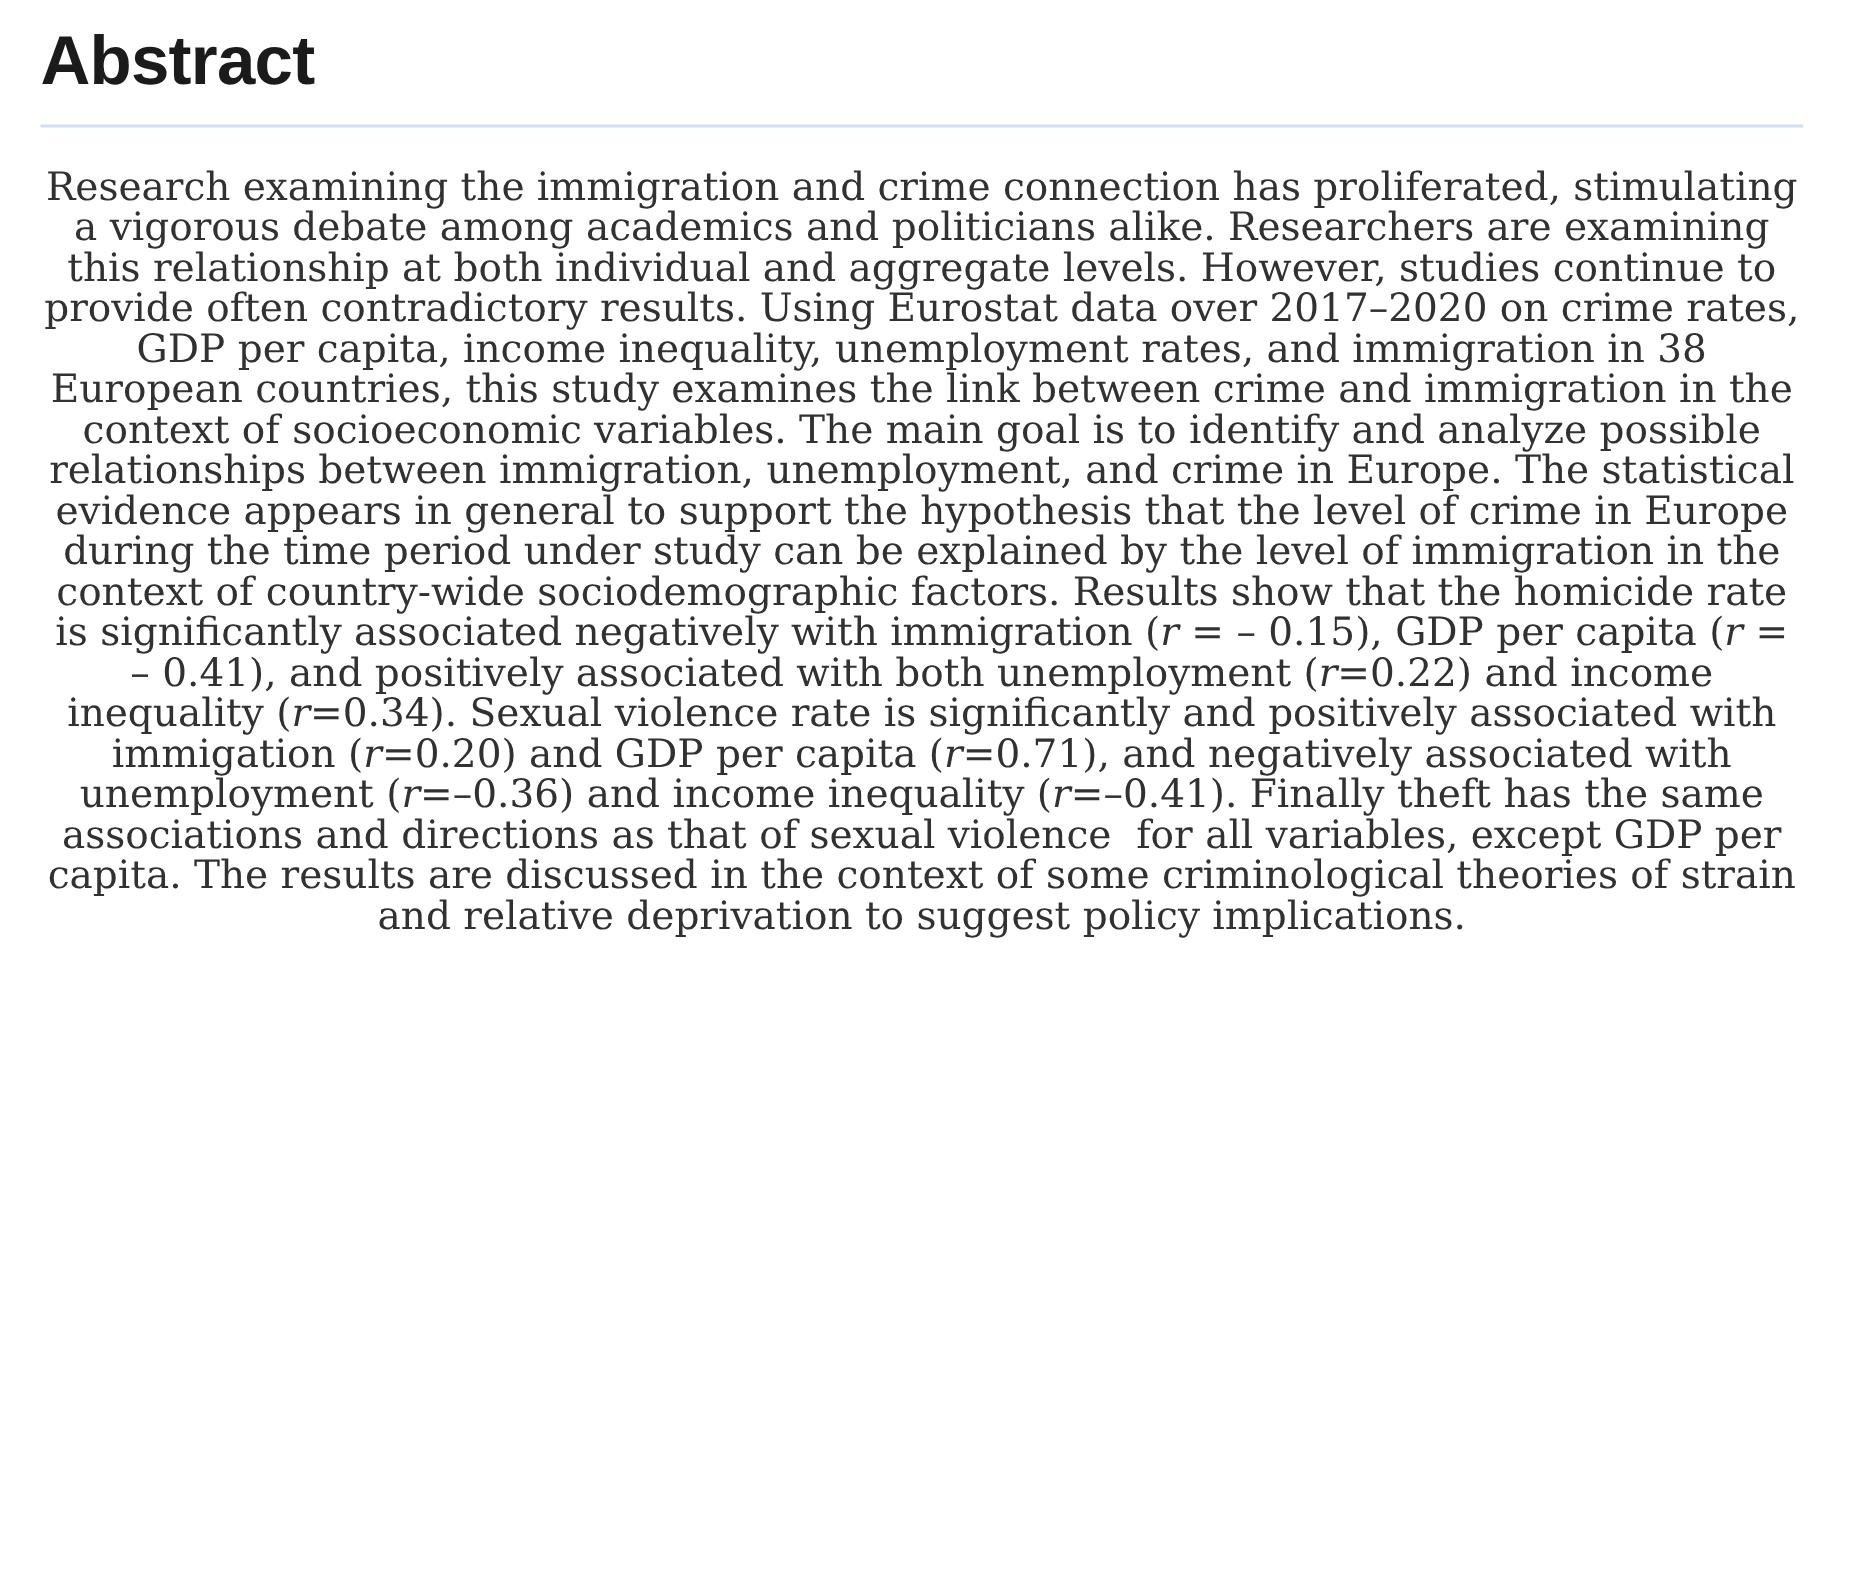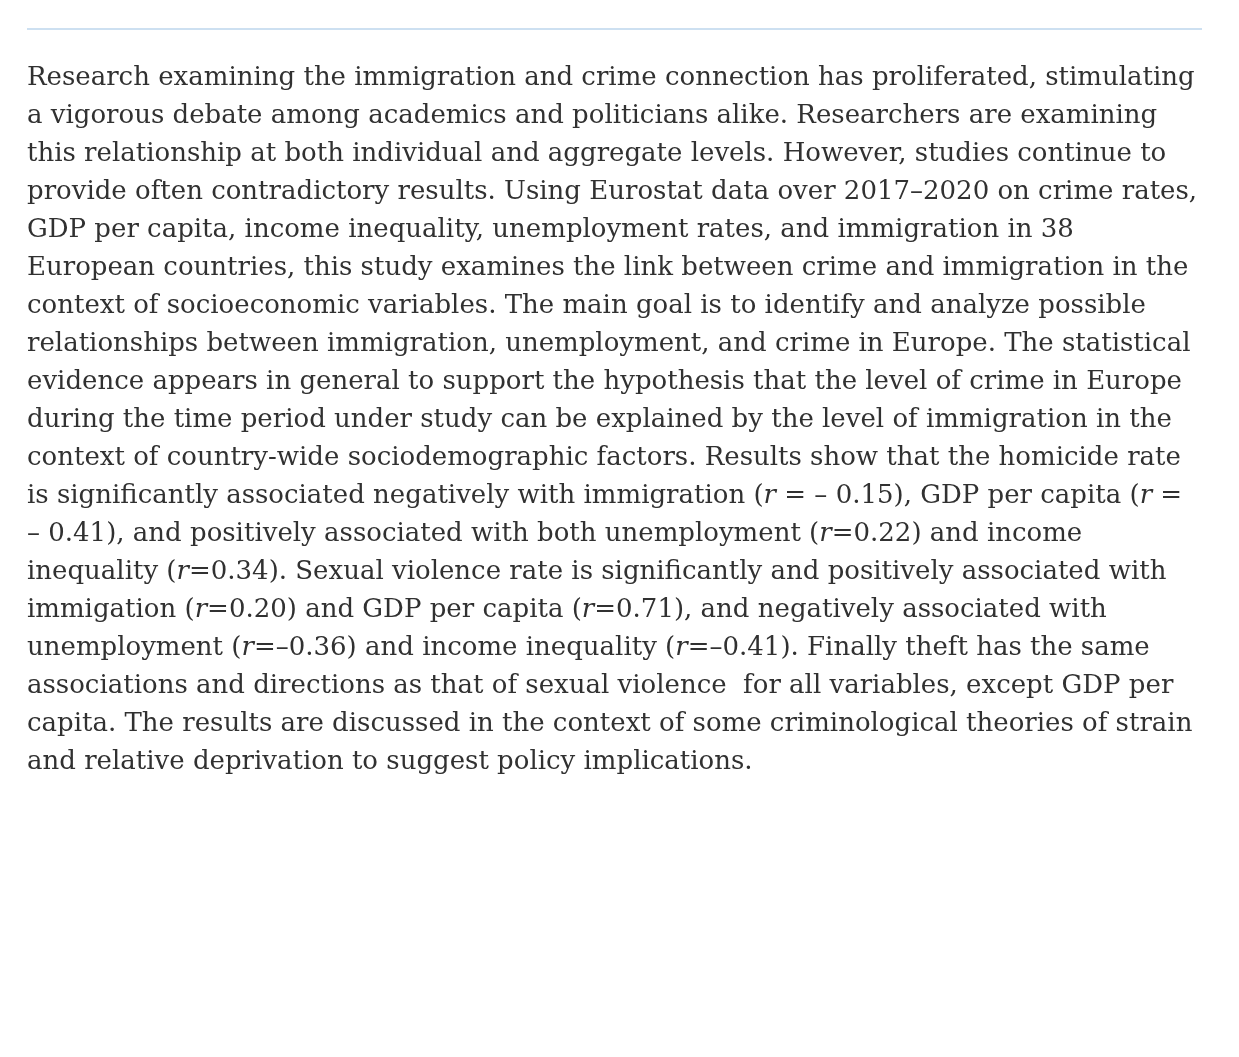--- a/index.html
+++ b/index.html
@@ -34,28 +34,29 @@
   hr.section-divider {
     border: none;
     border-top: 2px solid var(--divider-color);
     margin: 15px 0 0 0;
     height: 0;
   }
   p.abstract-paragraph {
     margin: 27px 0 0 0;
     font-family: "DejaVu Serif", "Liberation Serif", serif;
     font-size: 26px;
-    line-height: 38px;
+    line-height: 27px;
     color: var(--body-color);
     white-space: pre-wrap;
-    text-align: left;
+    text-align: center;
   }
   p.abstract-paragraph i {
     font-style: italic;
   }
 </style>
 </head>
 <body>
 
 <main class="abstract-section">
+  <h2 class="abstract-heading">Abstract</h2>
   <hr class="section-divider">
   <p class="abstract-paragraph"><span>Research examining the immigration and crime connection has proliferated, stimulating a vigorous debate among academics and politicians alike. Researchers are examining this relationship at both individual and aggregate levels. However, studies continue to provide often contradictory results. Using Eurostat data over 2017–2020 on crime rates, GDP per capita, income inequality, unemployment rates, and immigration in 38 European countries, this study examines the link between crime and immigration in the context of socioeconomic variables. The main goal is to identify and analyze possible relationships between immigration, unemployment, and crime in Europe. The statistical evidence appears in general to support the hypothesis that the level of crime in Europe during the time period under study can be explained by the level of immigration in the context of country-wide sociodemographic factors. Results show that the homicide rate is significantly associated negatively with immigration (</span><i>r</i><span> = – 0.15), GDP per capita (</span><i>r</i><span> = – 0.41), and positively associated with both unemployment (</span><i>r</i><span>=0.22) and income inequality (</span><i>r</i><span>=0.34). Sexual violence rate is significantly and positively associated with immigation (</span><i>r</i><span>=0.20) and GDP per capita (</span><i>r</i><span>=0.71), and negatively associated with unemployment (</span><i>r</i><span>=–0.36) and income inequality (</span><i>r</i><span>=–0.41). Finally theft has the same associations and directions as that of sexual violence  for all variables, except GDP per capita. The results are discussed in the context of some criminological theories of strain and relative deprivation to suggest policy implications.</span></p>
 </main>
 
 </body></html>

